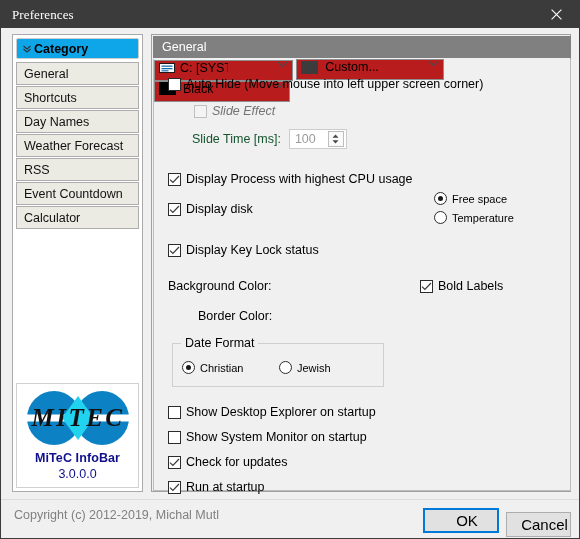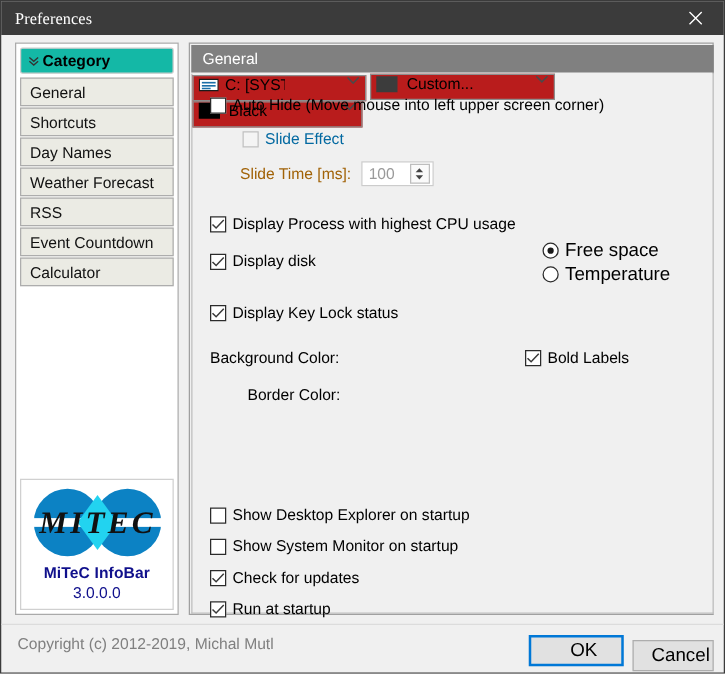--- a/index.html
+++ b/index.html
@@ -56,21 +56,21 @@
     left: 11px; top: 33px;
     width: 131px; height: 458px;
     background: #ffffff;
     border: 1px solid #aaaaaa;
     box-sizing: border-box;
   }
   .cat-header {
     position: absolute;
     left: 3px; top: 3px;
     width: 123px; height: 21px;
-    background: #14b8a6;
+    background: #0ea5e9;
     border: 1px solid #cccccc;
     border-radius: 2px;
     box-sizing: border-box;
     display: flex;
     align-items: center;
     padding-left: 4px;
   }
   .cat-header-chev {
     width: 11px; height: 11px;
     display: inline-flex; align-items: center; justify-content: center;
@@ -167,39 +167,39 @@
     border: 1px solid #2b2b2b;
     box-sizing: border-box;
     display: inline-flex;
     align-items: center; justify-content: center;
     flex: none;
     cursor: default;
   }
   .cb.disabled { border-color: #c0c0c0; background: #f4f4f4; }
   .cb svg { display: block; }
   .cb-label { margin-left: 5px; font-size: 12.5px; color: #000; white-space: nowrap; }
-  .cb-label.disabled { color: #0369a1; }
+  .cb-label.disabled { color: #737373; font-style: italic; }
 
   .rb {
     width: 13px; height: 13px;
     border-radius: 50%;
     background: #ffffff;
     border: 1px solid #2b2b2b;
     box-sizing: border-box;
     display: inline-flex;
     align-items: center; justify-content: center;
     flex: none;
     cursor: default;
   }
   .rb .dot {
     width: 5px; height: 5px;
     border-radius: 50%;
     background: #1a1a1a;
   }
-  .rb-label { margin-left: 5px; font-size: 15px; color: #000; white-space: nowrap; }
+  .rb-label { margin-left: 5px; font-size: 11px; color: #000; white-space: nowrap; }
 
   .lbl { font-size: 12.5px; color: #000; white-space: nowrap; }
 
   .spin {
     display: inline-flex;
     align-items: center;
     width: 58px; height: 20px;
     background: #ffffff;
     border: 1px solid #ccc;
     box-sizing: border-box;
@@ -385,21 +385,21 @@
       </div>
 
       
       <div class="row" style="left:40px; top:45px">
         <span class="cb disabled"></span>
         <span class="cb-label disabled">Slide Effect</span>
       </div>
 
       
       <div class="row" style="left:38px; top:70px">
-        <span class="lbl" style="color:#a16207">Slide Time [ms]:</span>
+        <span class="lbl" style="color:#14532d">Slide Time [ms]:</span>
         <span class="spin" style="margin-left:8px">
           <span class="spin-val">100</span>
           <span class="spin-btns">
             <svg width="9" height="12" viewBox="0 0 9 12">
               <path d="M4.5 1.5 L7.5 4.8 L1.5 4.8 Z" fill="#444"></path>
               <path d="M4.5 10.5 L1.5 7.2 L7.5 7.2 Z" fill="#444"></path>
             </svg>
           </span>
         </span>
       </div>
@@ -500,20 +500,33 @@
           <span class="combo-text">Black</span>
         </span>
         <span class="combo-arrow">
           <svg width="11" height="7" viewBox="0 0 11 7">
               <path d="M1 1 L5.5 5.5 L10 1" stroke="#4a4a4a" stroke-width="1.2" fill="none"></path>
             </svg>
         </span>
       </div>
 
       
+      <div class="groupbox" style="left:18px; top:284px; width:212px; height:44px">
+        <span class="groupbox-title">Date Format</span>
+        <div class="row" style="left:9px; top:17px">
+          <span class="rb">
+              <span class="dot"></span>
+            </span>
+          <span class="rb-label">Christian</span>
+        </div>
+        <div class="row" style="left:106px; top:17px">
+          <span class="rb"></span>
+          <span class="rb-label">Jewish</span>
+        </div>
+      </div>
 
       
       <div class="row" style="left:14px; top:346px">
         <span class="cb"></span>
         <span class="cb-label">Show Desktop Explorer on startup</span>
       </div>
       <div class="row" style="left:14px; top:371px">
         <span class="cb"></span>
         <span class="cb-label">Show System Monitor on startup</span>
       </div>

